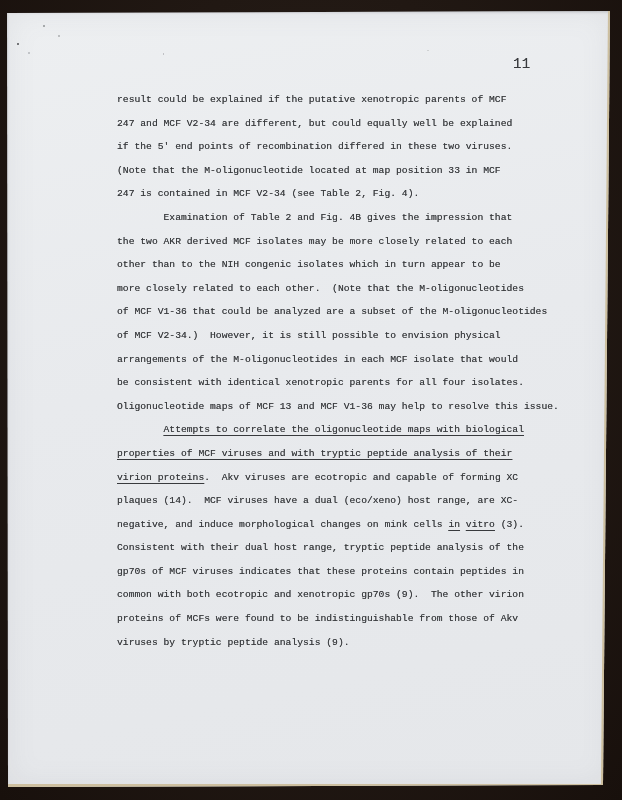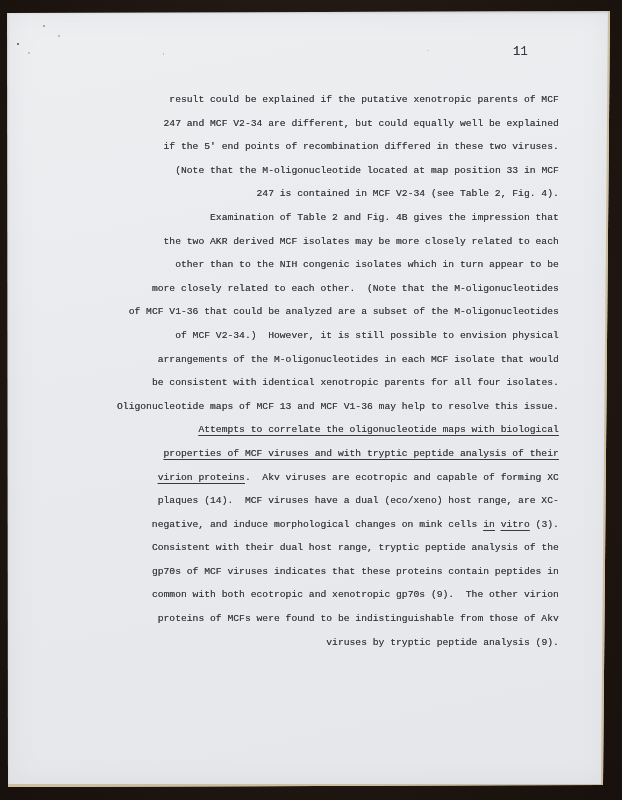--- a/index.html
+++ b/index.html
@@ -39,38 +39,37 @@
     position: absolute;
     left: 0;
     top: 773.5px;
     width: 598px;
     height: 4px;
     background: var(--page_edge, #d4c8ae);
   }
   .page-number {
     position: absolute;
     left: 506px;
-    top: 36px;
-    font-size: 12px;
+    top: 48px;
+    font-size: 14px;
     line-height: 12px;
     letter-spacing: 0.3px;
     text-shadow: 0 0 0.5px rgba(56, 58, 61, 0.75);
   }
   .text-body {
     position: absolute;
     left: 110px;
     top: 78px;
     font-size: 9.7px;
     line-height: 23.6px;
     white-space: pre;
     text-shadow: 0 0 0.5px rgba(56, 58, 61, 0.70);
   }
   .line {
     height: 23.6px;
-    text-align: right;
   }
   .gap-before {
   }
   .u {
     text-decoration: underline;
     text-decoration-thickness: 1px;
     text-underline-offset: 3px;
   }
   .speck {
     position: absolute;

